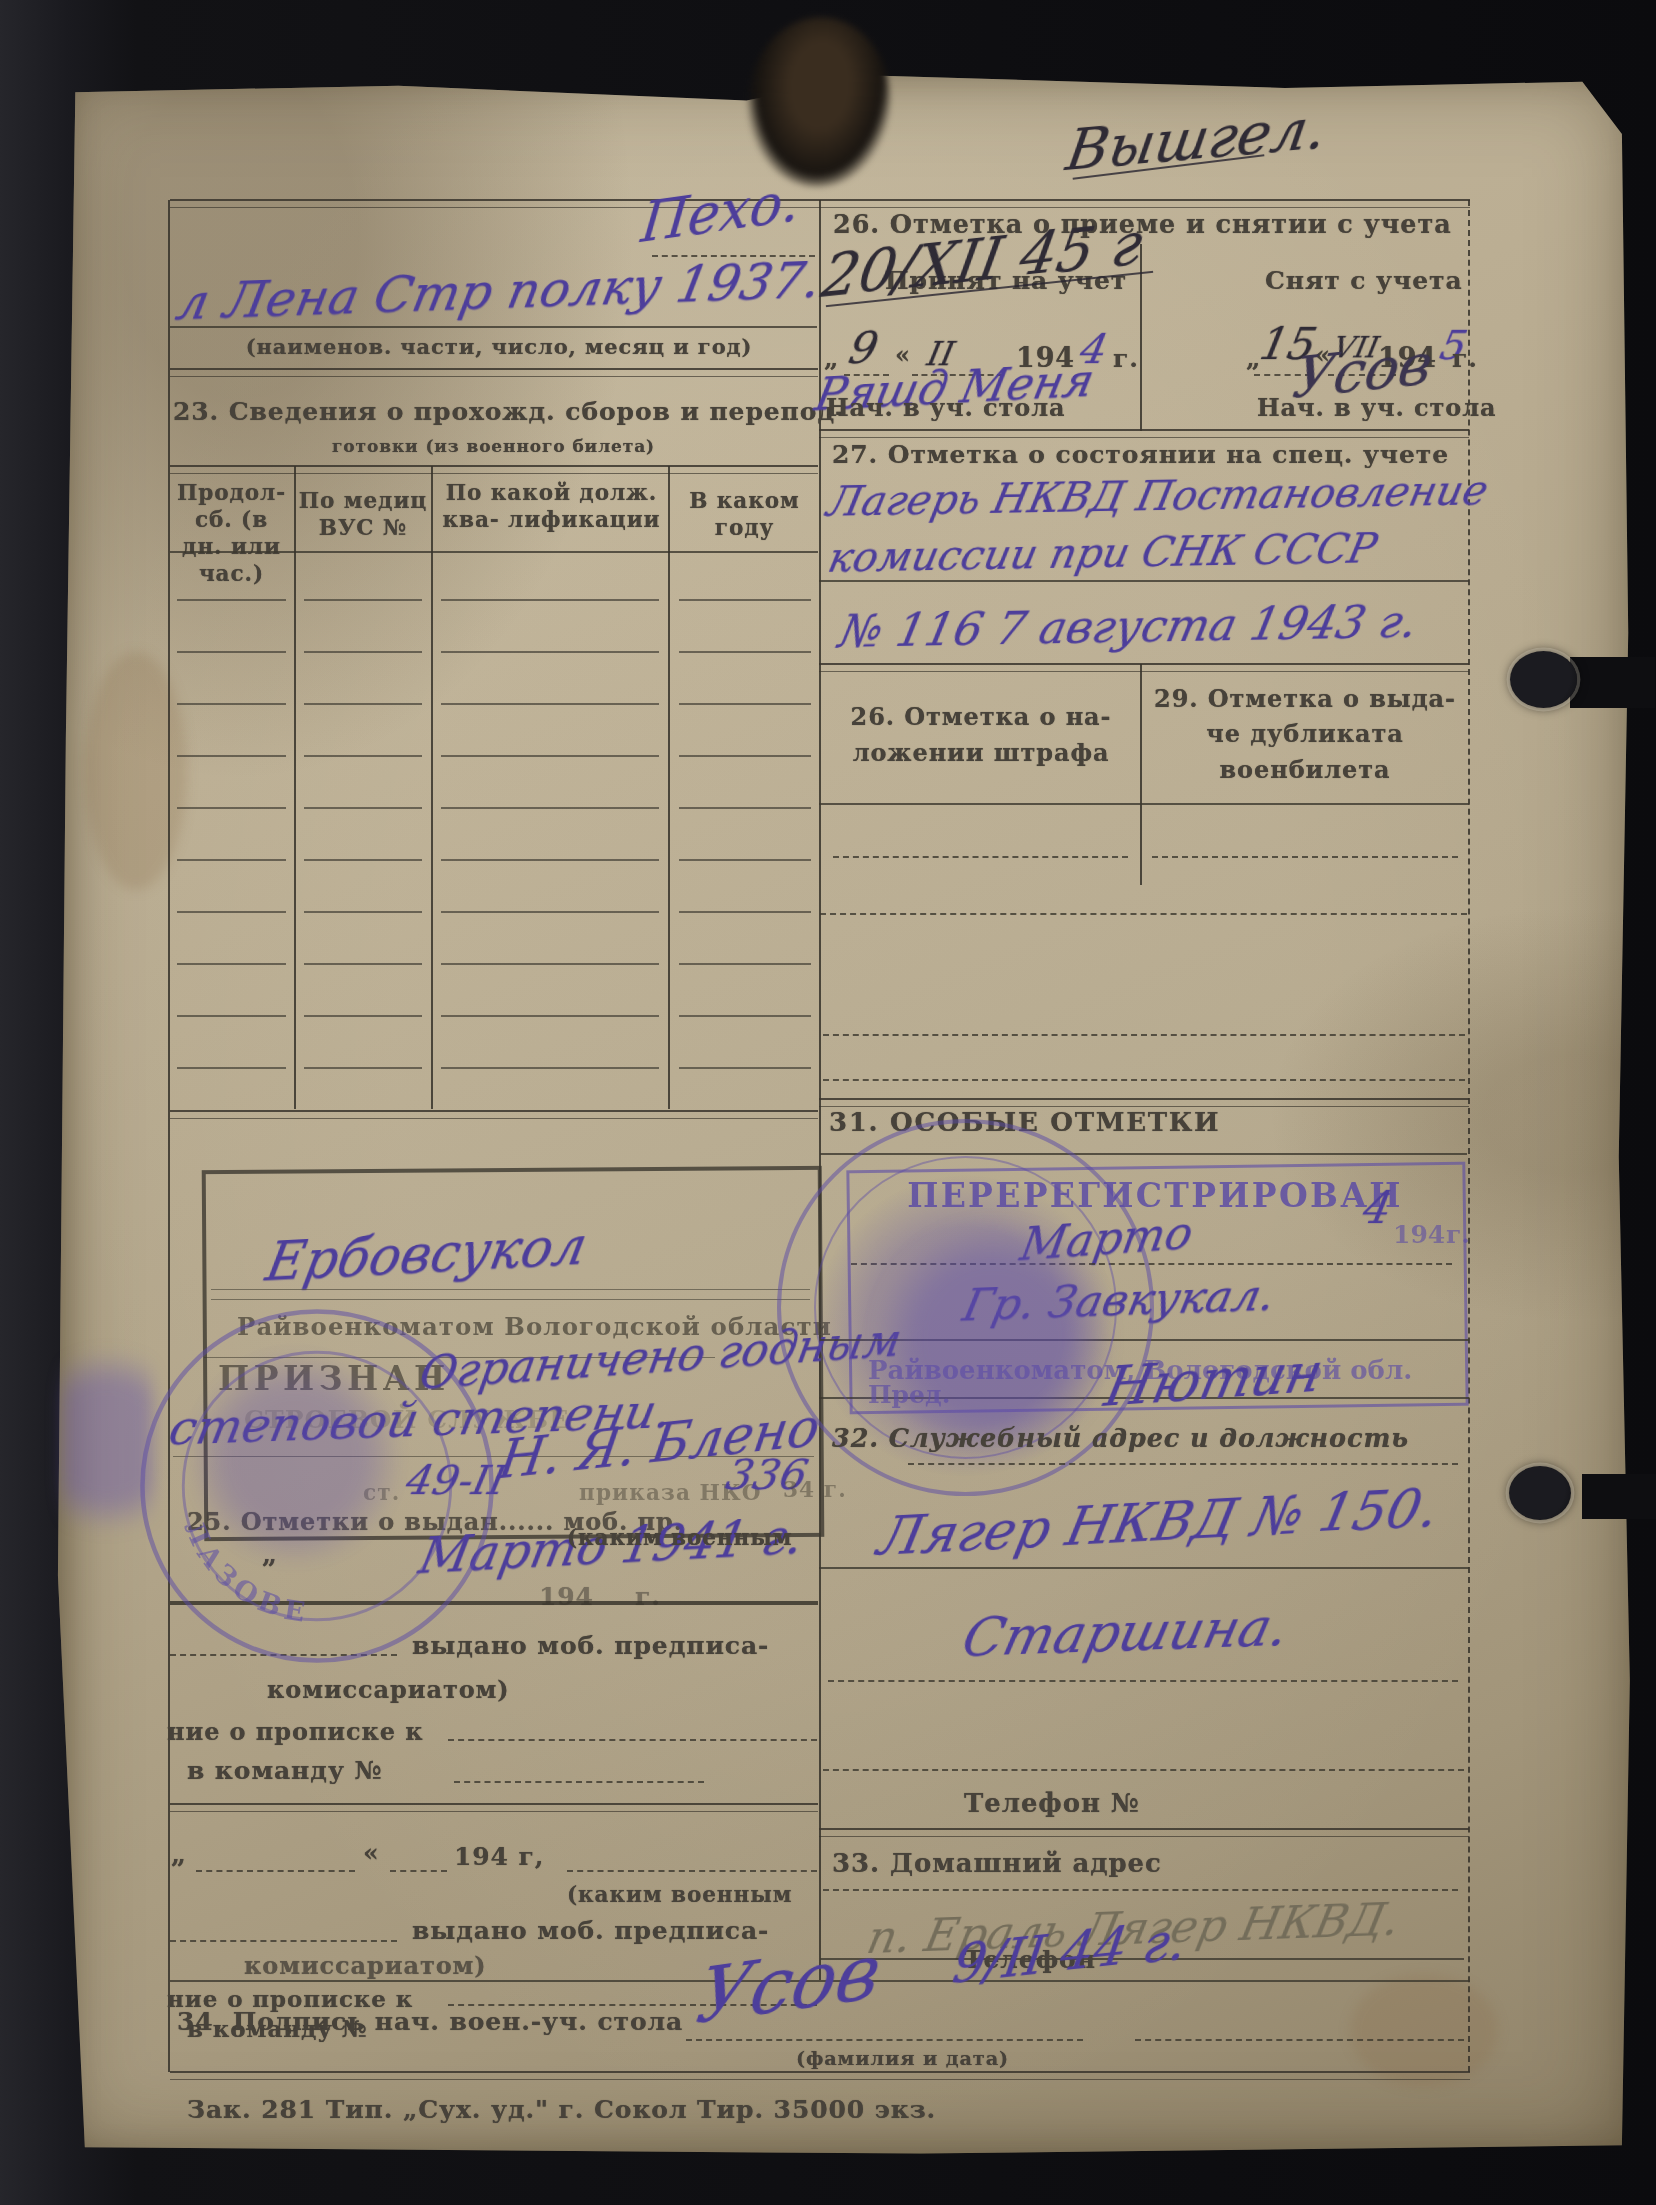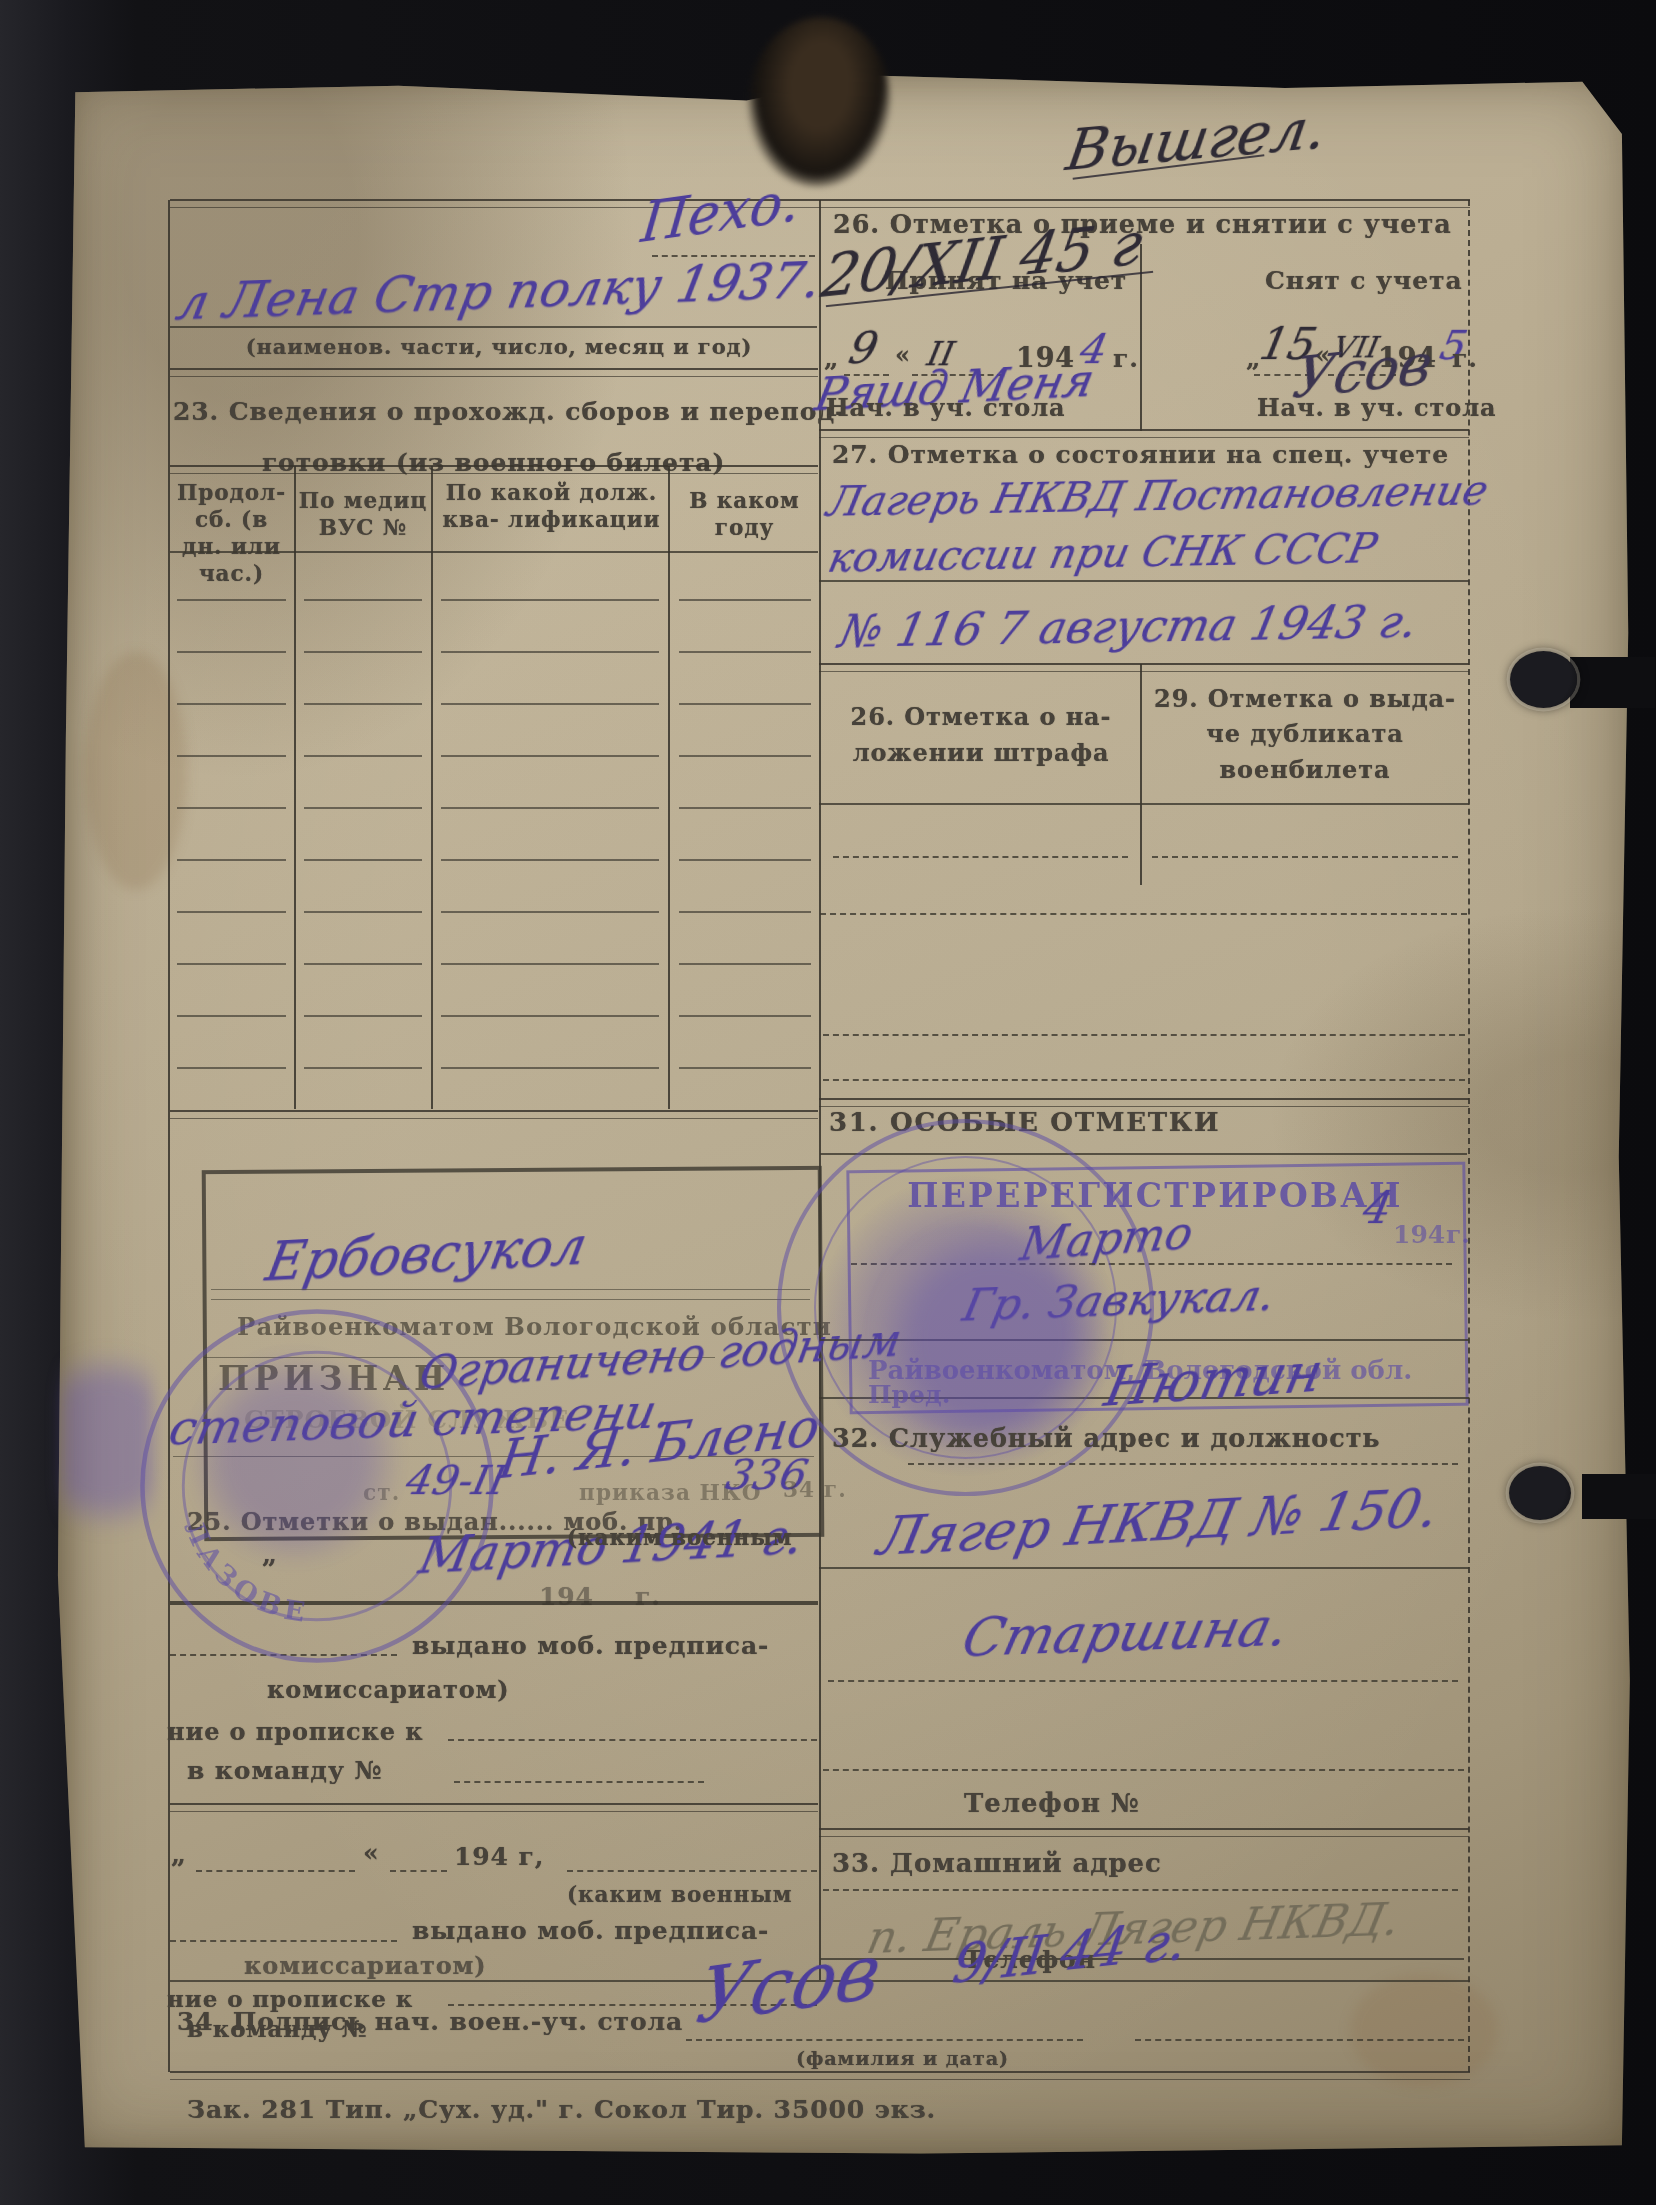--- a/index.html
+++ b/index.html
@@ -67,21 +67,21 @@
   <div class="abs line" style="left:170px;top:1980px;width:1300px;"></div>
 
   <div class="abs hw" style="left:641px;top:180px;font-size:54px;transform:rotate(-8deg) skewX(-14deg);">Пехо.</div>
   <div class="abs line dash" style="left:652px;top:255px;width:163px;"></div>
   <div class="abs hw" style="left:177px;top:262px;font-size:50px;transform:rotate(-2deg) skewX(-13deg);">л Лена Стр полку 1937.</div>
   <div class="abs line" style="left:170px;top:326px;width:647px;"></div>
   <div class="abs pr prc" style="left:187px;top:334px;width:624px;font-size:21px;">(наименов. части, число, месяц и год)</div>
   <div class="abs dbl" style="left:170px;top:368px;width:648px;"></div>
 
   <div class="abs pr prc" style="left:173px;top:397px;width:644px;font-size:25px;">23. Сведения о прохожд. сборов и перепод-</div>
-  <div class="abs pr prc" style="left:238px;top:436px;width:511px;font-size:25px;margin-top:12px;">готовки (из военного билета)</div>
+  <div class="abs pr prc" style="left:238px;top:436px;width:511px;font-size:17px;">готовки (из военного билета)</div>
   <div class="abs dbl" style="left:170px;top:465px;width:648px;"></div>
   <div class="abs pr prc wrap" style="left:171px;top:480px;width:121px;font-size:21.6px;line-height:1.25;">Продол- сб. (в дн. или час.)</div>
   <div class="abs pr prc wrap" style="left:297px;top:488px;width:132px;font-size:21.6px;line-height:1.25;">По медиц ВУС №</div>
   <div class="abs pr prc wrap" style="left:437px;top:480px;width:229px;font-size:21.6px;line-height:1.25;">По какой долж. ква- лификации</div>
   <div class="abs pr prc wrap" style="left:673px;top:488px;width:143px;font-size:21.6px;line-height:1.25;">В каком году</div>
   <div class="abs line" style="left:170px;top:551px;width:648px;"></div>
 
   <div class="abs vline" style="left:294px;top:466px;height:643px;"></div>
   <div class="abs vline" style="left:431px;top:466px;height:643px;"></div>
   <div class="abs vline" style="left:668px;top:466px;height:643px;"></div>
@@ -218,21 +218,21 @@
     <circle cx="330" cy="330" r="308" fill="none" stroke="rgba(90,74,166,.5)" stroke-width="8"></circle>
     <circle cx="330" cy="330" r="236" fill="none" stroke="rgba(90,74,166,.42)" stroke-width="5"></circle>
     <path id="arcA" d="M 96 400 A 246 246 0 0 0 564 400" fill="none"></path>
     <text font-family="DejaVu Serif,serif" font-size="48" font-weight="bold" fill="rgba(90,74,166,.55)" letter-spacing="10">
       <textPath href="#arcA">ЛАЗОВЕ</textPath>
     </text>
   </svg>
   <div class="abs smudge" style="left:187px;top:1350px;width:216px;height:216px;opacity:.8;"></div>
   <div class="abs smudge" style="left:62px;top:1322px;width:91px;height:238px;border-radius:30%;"></div>
 
-  <div class="abs pr" style="left:832px;top:1423px;font-size:25.5px;">32. Служебный адрес и должность</div>
+  <div class="abs pr" style="left:832px;top:1423px;font-size:25.5px;font-style:italic;">32. Служебный адрес и должность</div>
   <div class="abs line dash" style="left:908px;top:1463px;width:550px;"></div>
   <div class="abs hw" style="left:879px;top:1491px;font-size:53px;transform:rotate(-3deg) skewX(-15deg);">Лягер НКВД № 150.</div>
   <div class="abs line" style="left:819px;top:1567px;width:650px;"></div>
   <div class="abs hw" style="left:964px;top:1601px;font-size:53px;transform:rotate(-2deg) skewX(-15deg);">Старшина.</div>
   <div class="abs line dash" style="left:828px;top:1680px;width:630px;"></div>
   <div class="abs line dash" style="left:823px;top:1769px;width:641px;"></div>
   <div class="abs pr" style="left:964px;top:1788px;font-size:26px;">Телефон №</div>
   <div class="abs dbl" style="left:819px;top:1828px;width:650px;"></div>
 
   <div class="abs pr" style="left:832px;top:1848px;font-size:26px;">33. Домашний адрес</div>

